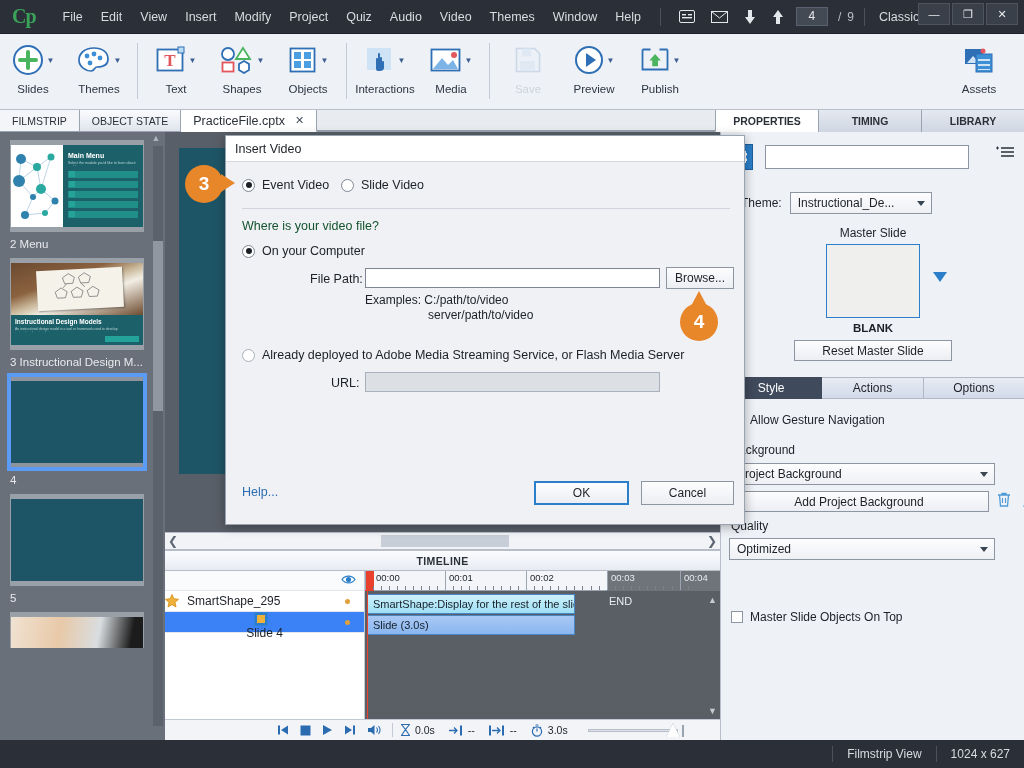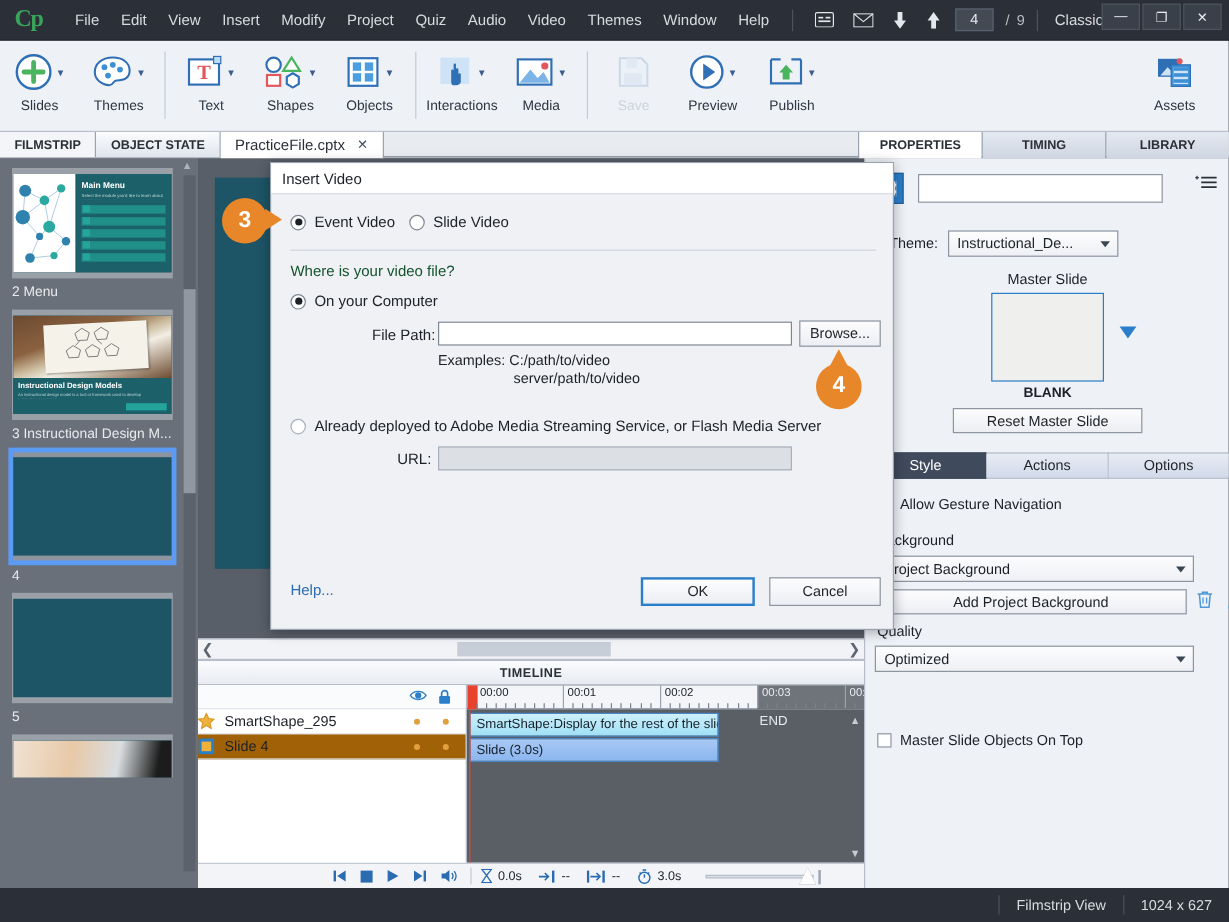--- a/index.html
+++ b/index.html
@@ -71,21 +71,21 @@
   #rb-spacer { flex:1; }
 
   
   #tabstrip {
     position:absolute; left:0; top:110px; width:1024px; height:22px;
     background:#e8ebf0; border-bottom:1px solid #9aa3b0;
     display:flex; align-items:stretch;
   }
   .ttab {
     display:flex; align-items:center; padding:0 12px;
-    font-size:10.5px; font-weight:bold; color:#2b3038;
+    font-size:10.5px; font-weight:normal; color:#2b3038;
     border-right:1px solid #9aa3b0; cursor:default;
     background:linear-gradient(#fbfcfe,#dfe4ec);
   }
   .ttab.plain { background:#f3f5f8; }
   .ttab.doc {
     font-weight:normal; font-size:12.5px; background:#ffffff;
     border-bottom:1px solid #ffffff; margin-bottom:-1px;
   }
   .ttab .xclose { margin-left:10px; color:#44505e; font-size:11px; }
   #tabstrip-fill { flex:1; background:#e8ebf0; border-bottom:1px solid #9aa3b0; }
@@ -162,27 +162,27 @@
     position:absolute; left:165px; top:550px; width:555px; height:190px;
     background:#f2f4f8; border-top:1px solid #b7bec9;
   }
   #tl-header {
     height:20px; background:linear-gradient(#fbfcfe,#e7ebf1);
     border-bottom:1px solid #b7bec9;
     display:flex; align-items:center; justify-content:center;
     font-size:10.5px; font-weight:bold; color:#2b3038; letter-spacing:.4px;
   }
   #tl-body { position:relative; height:148px; display:flex; }
-  #tl-names { width:224px; background:#ffffff; border-right:1px solid #c3cad6; }
+  #tl-names { width:200px; background:#ffffff; border-right:1px solid #c3cad6; }
   .tl-namerow {
     height:21px; display:flex; align-items:center;
     border-bottom:1px solid #e2e6ed; position:relative; font-size:12px; color:#1d2127;
   }
   .tl-namerow.head { height:20px; background:#fafbfd; }
-  .tl-namerow.selrow { background:#a16207; }
+  .tl-namerow.selrow { background:#3b82f6;flex-direction:column; }
   .tl-ico { width:22px; text-align:center; }
   .tl-dot { position:absolute; width:5px; height:5px; border-radius:50%; background:#e2a03c; }
   .tl-dot.d1 { left:180px; }
   .tl-dot.d2 { left:204px; }
   #tl-eye { position:absolute; left:176px; top:3px; color:#2b7ec9; font-size:12px;}
   #tl-lock{ position:absolute; left:200px; top:3px; color:#2b7ec9; font-size:11px;}
   #tl-tracks { flex:1; position:relative; background:#5a5f66; overflow:hidden; }
   #tl-ruler { position:relative; height:20px; background:#f3f5f9; border-bottom:1px solid #9aa3b0; }
   .ruler-seg { position:absolute; top:0; height:20px; }
   .ruler-dark { background:#6f737a; }

